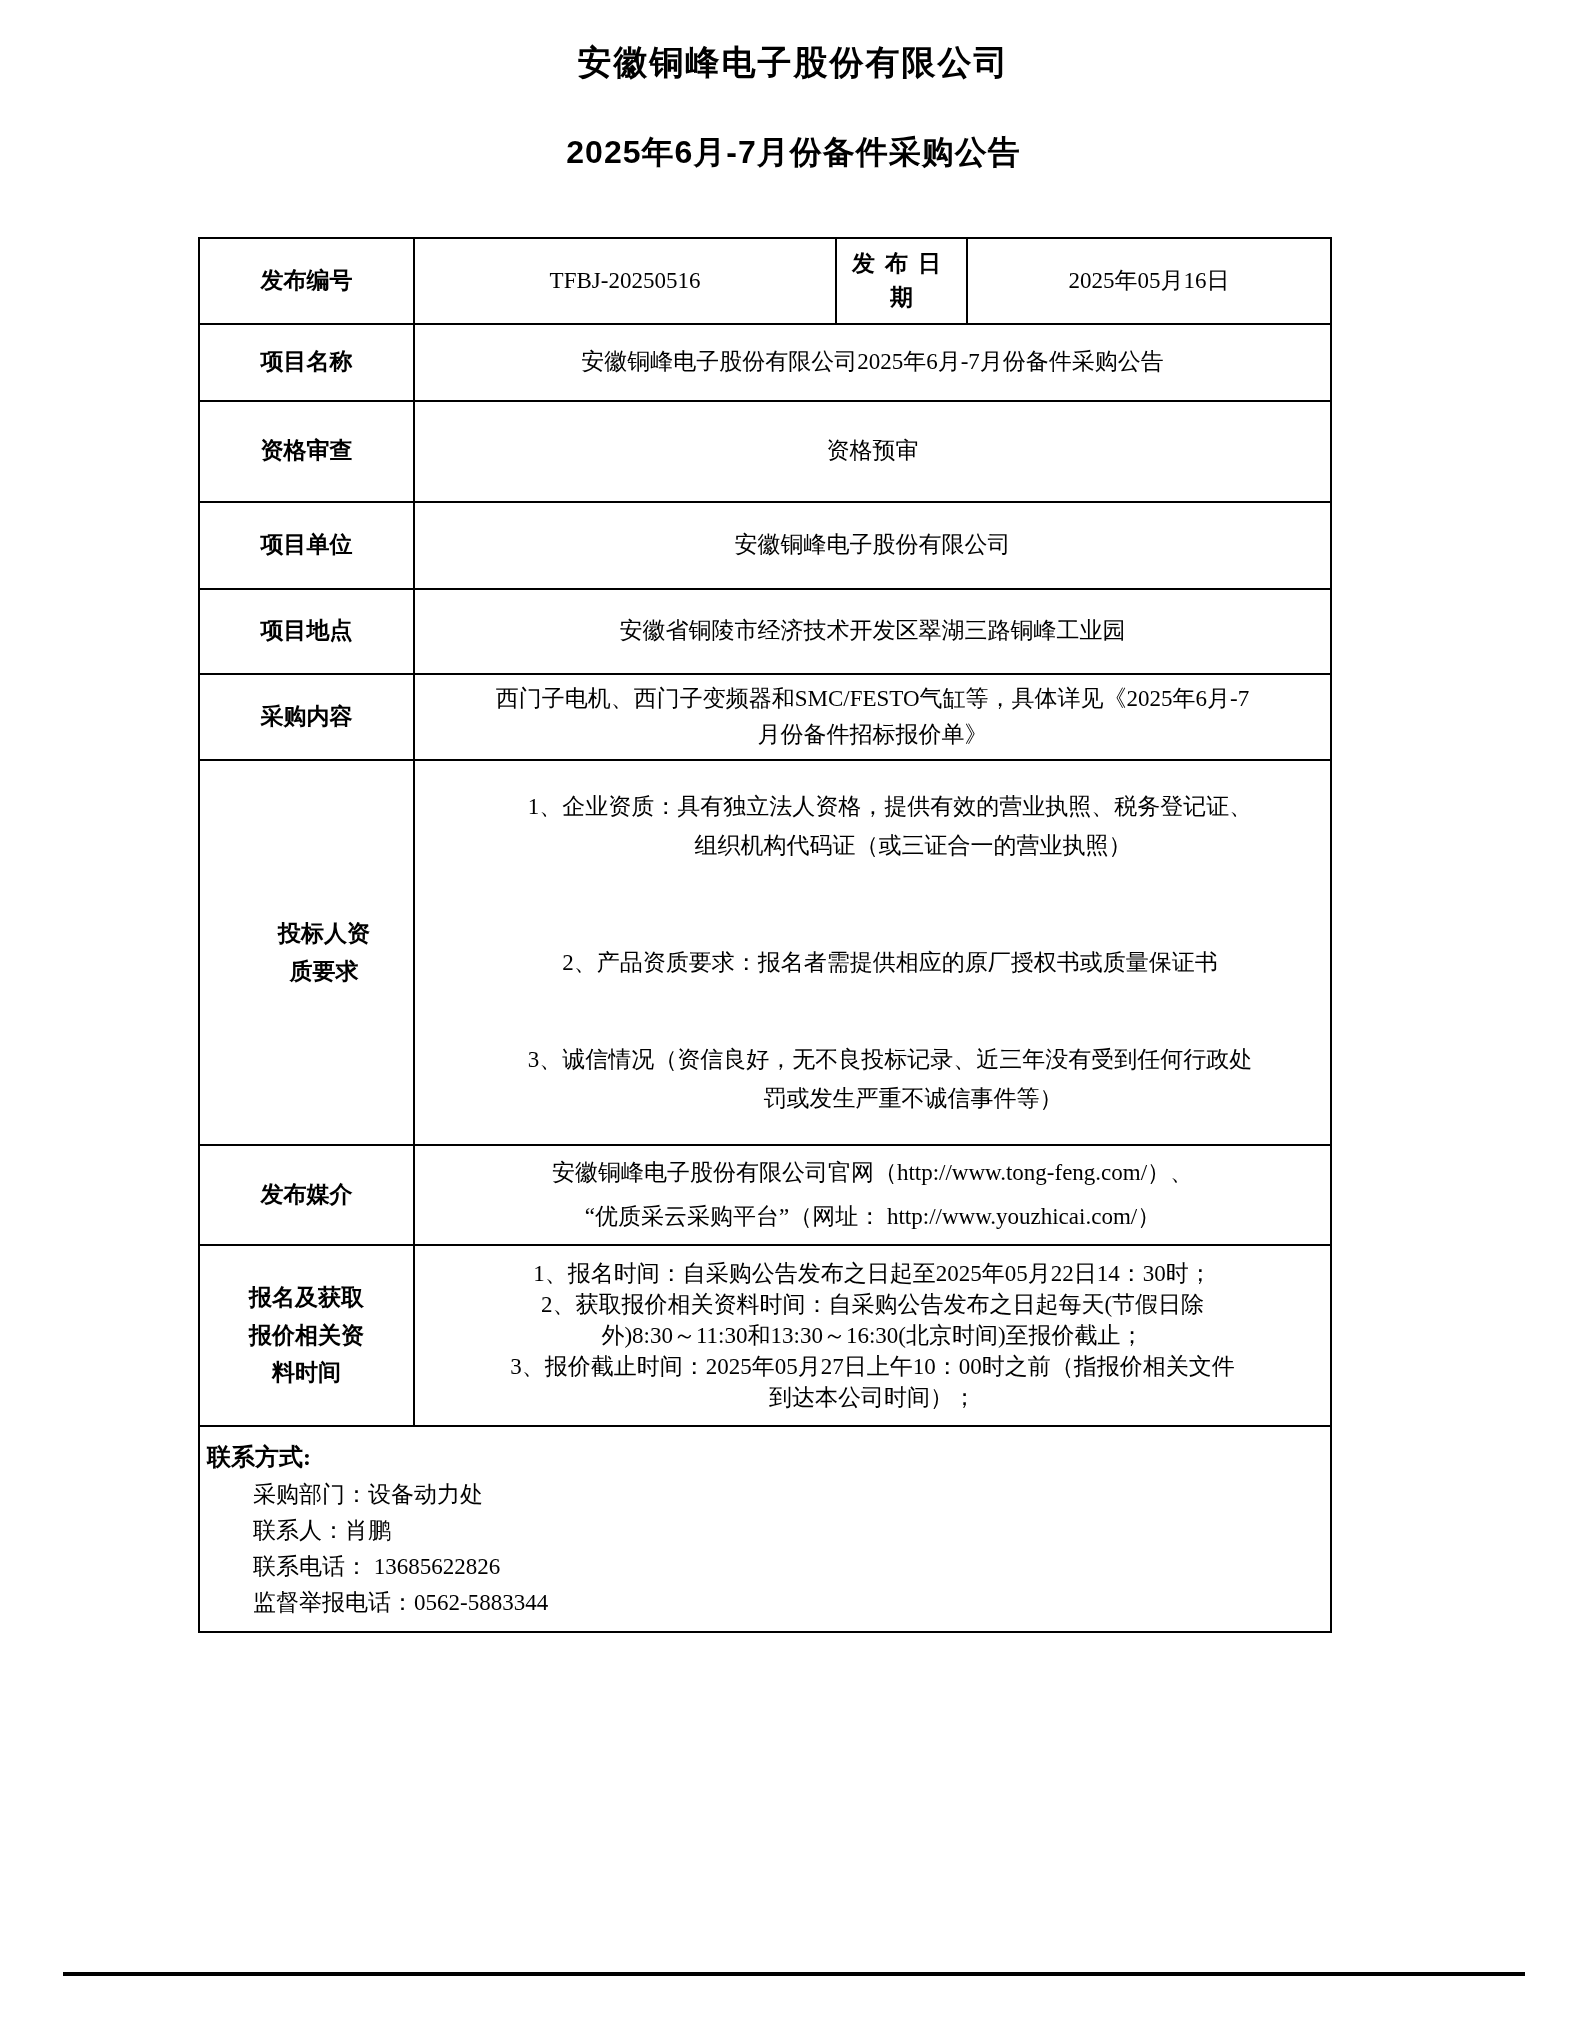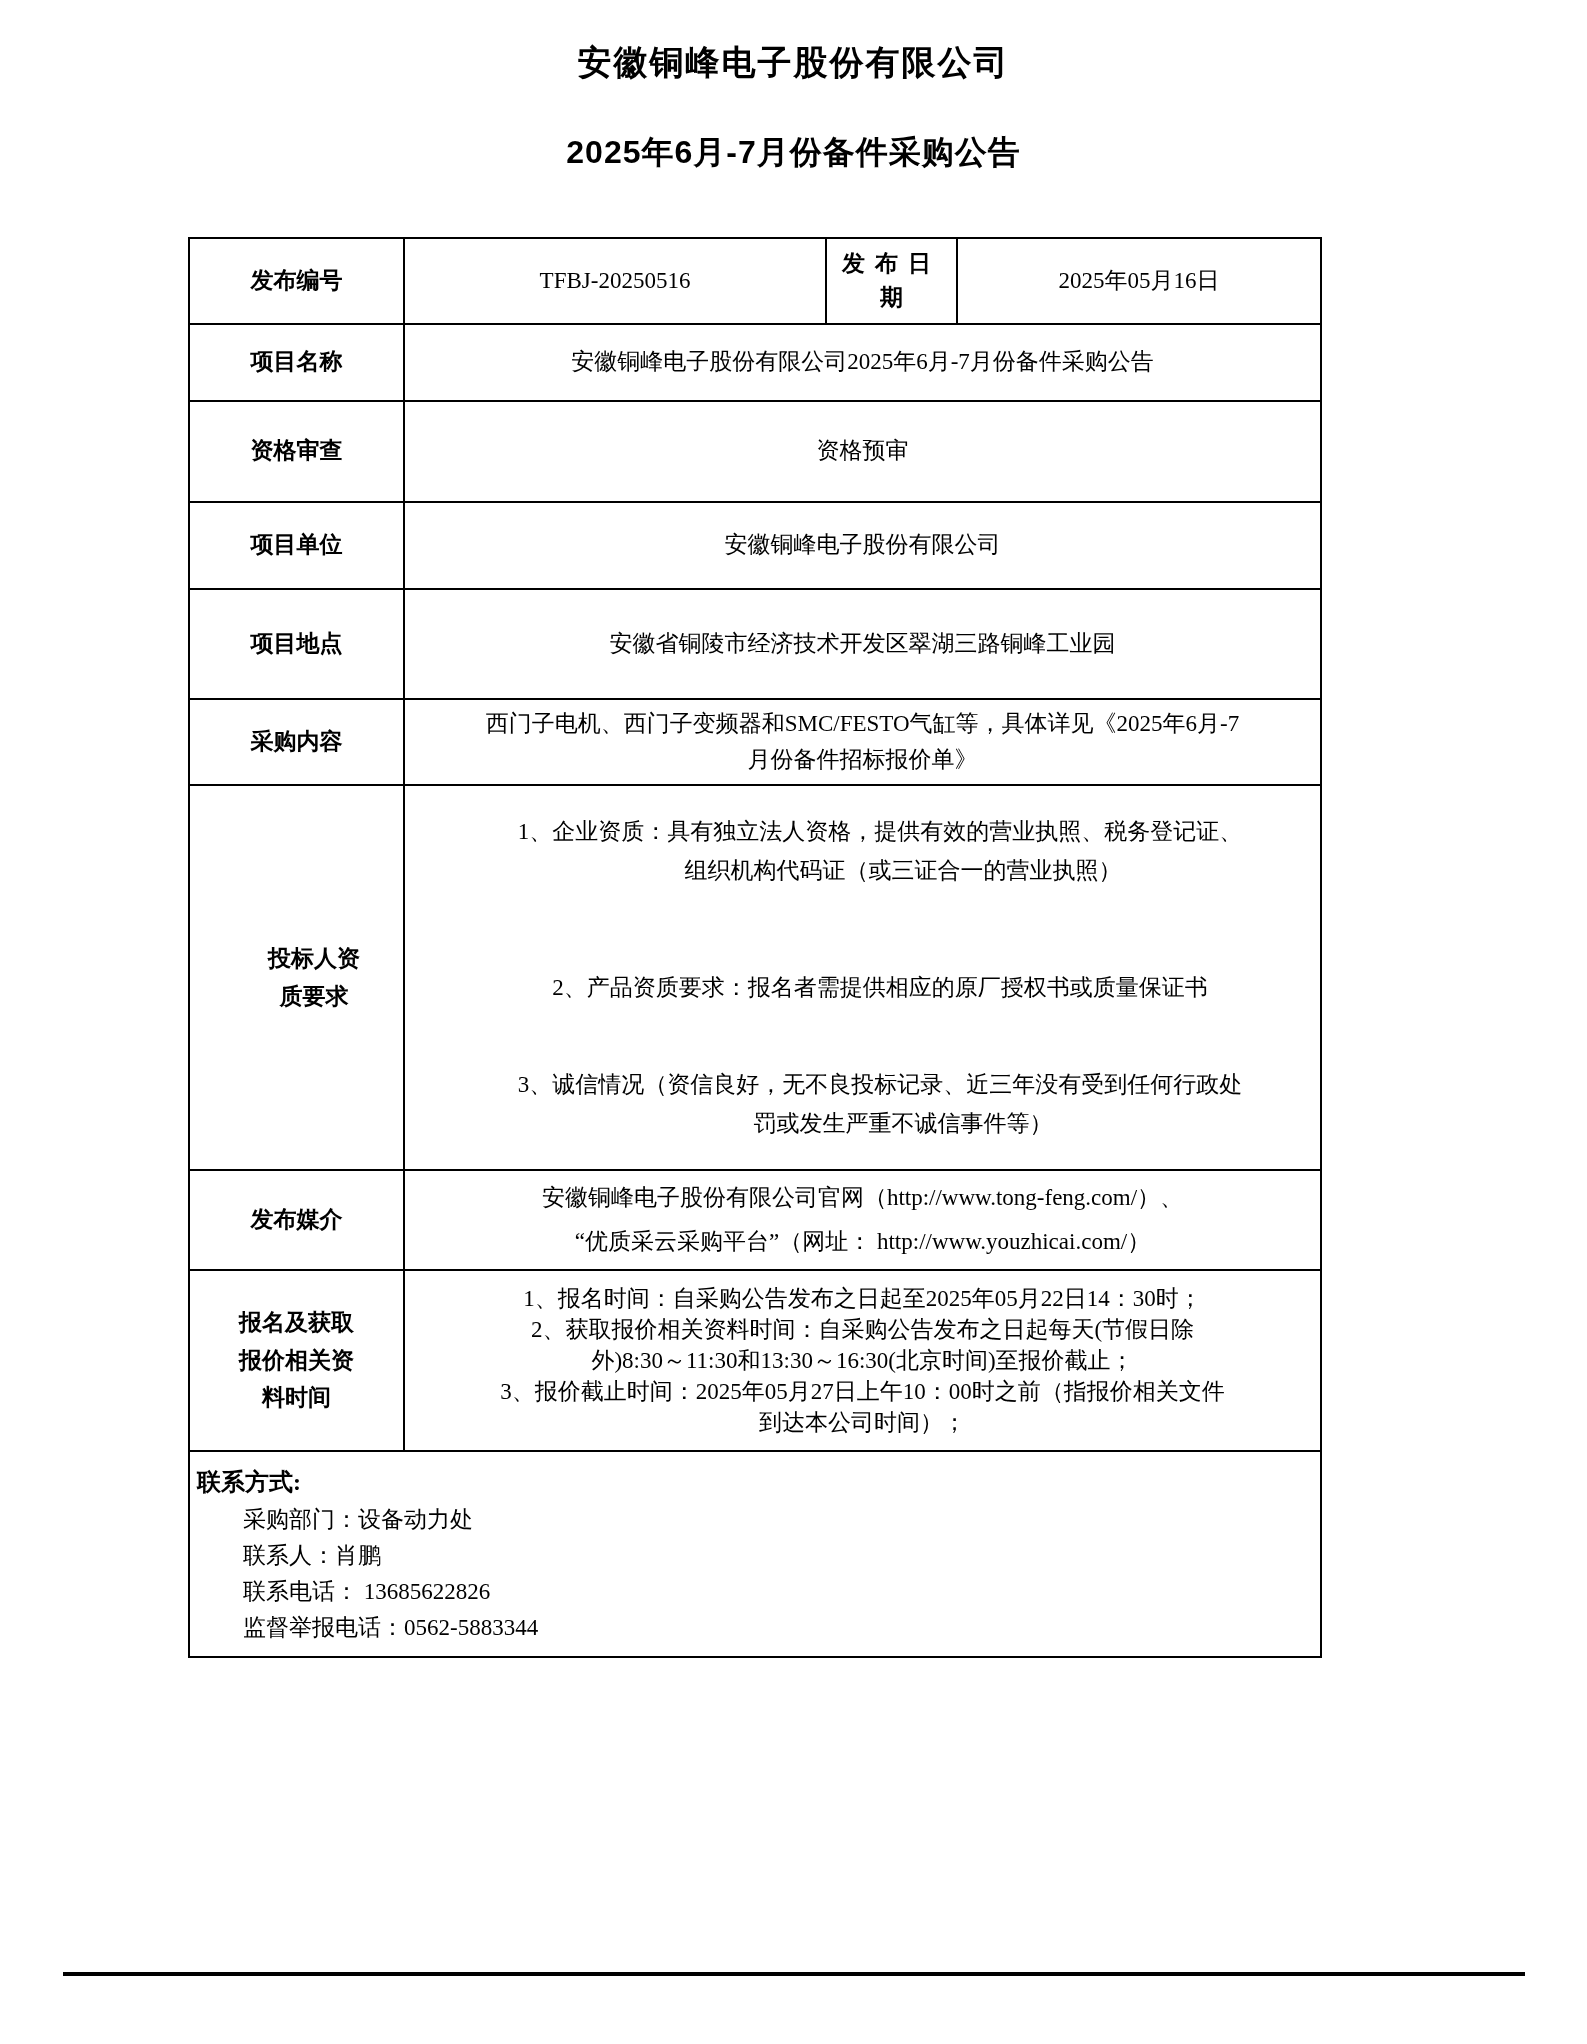--- a/index.html
+++ b/index.html
@@ -25,21 +25,21 @@
     position: absolute;
     top: 131px; left: 0; width: 100%;
     text-align: center;
     font-size: 32px;
     font-weight: bold;
     font-family: "Liberation Sans", sans-serif;
     letter-spacing: 1px;
   }
   table.announcement {
     position: absolute;
-    left: 188px; top: 237px;
+    left: 198px; top: 237px;
     width: 1132px;
     border-collapse: collapse;
     table-layout: fixed;
   }
   table.announcement td {
     border: 2px solid #000;
     font-size: 23px;
     vertical-align: middle;
     padding: 4px 7px;
     line-height: 1.5;
@@ -50,21 +50,21 @@
     font-weight: bold;
     padding: 4px 2px;
   }
   td.value { text-align: center; }
   td.center { text-align: center; }
   .spaced { letter-spacing: 10px; margin-right: -10px; }
   tr.rA  td { height: 86px; }
   tr.rB  td { height: 77px; }
   tr.rC  td { height: 101px; margin-top: 14px; }
   tr.rD  td { height: 87px; }
-  tr.rE  td { height: 110px; }
+  tr.rE  td { height: 85px; }
   tr.rF  td { height: 86px; }
   tr.rG  td { height: 385px; padding-left: 42px; }
   tr.rH  td { height: 100px; }
   tr.rI  td { height: 181px; }
   tr.rJ  td { height: 206px; }
   tr.rK  td { height: 85px; }
   .label-line { display: block; line-height: 1.65; }
   
   .qual-cell { vertical-align: top; padding-top: 12px; }
   .q-line { display: block; line-height: 39px; }

